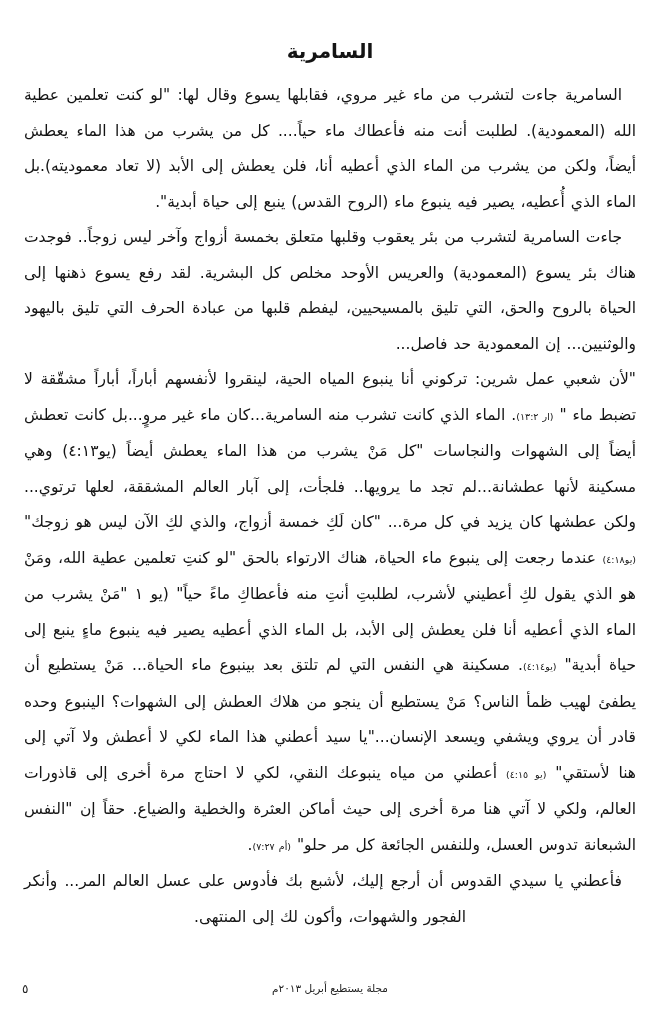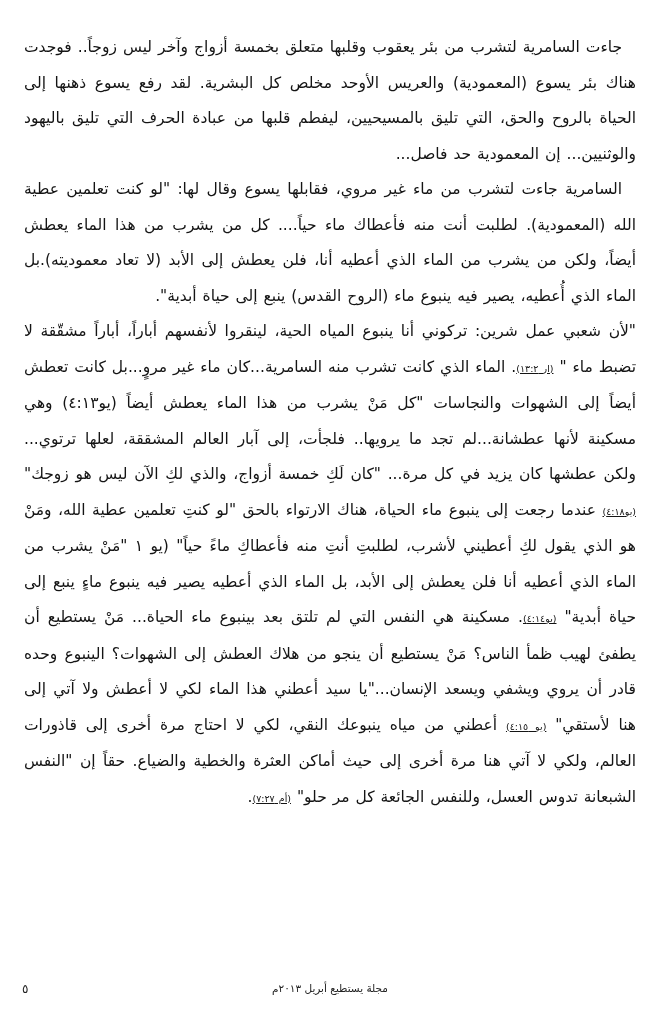--- a/index.html
+++ b/index.html
@@ -42,21 +42,20 @@
   }
   .subheading {
     font-size: 18px;
     font-weight: bold;
     margin: 0;
     line-height: 38px;
     text-align: right;
   }
   .ref {
     font-size: 9.5px;
-    text-decoration: underline;
   }
   .footer-line {
     position: absolute;
     bottom: 26px;
     left: 0;
     right: 0;
     text-align: center;
     font-size: 10.5px;
     color: #222;
   }
@@ -66,21 +65,23 @@
     left: 22px;
     font-size: 12px;
     color: #222;
   }
 </style>
 </head>
 <body>
 
 <div class="page">
   <div class="content">
+    <h1 class="title">السامرية</h1>
     <div>
+        <p class="para indent"><span>السامرية جاءت لتشرب من ماء غير مروي، فقابلها يسوع وقال لها: "لو كنت تعلمين عطية الله (المعمودية). لطلبت أنت منه فأعطاك ماء حياً.... كل من يشرب من هذا الماء يعطش أيضاً، ولكن من يشرب من الماء الذي أعطيه أنا، فلن يعطش إلى الأبد (لا تعاد معموديته).بل الماء الذي أُعطيه، يصير فيه ينبوع ماء (الروح القدس) ينبع إلى حياة أبدية".</span></p>
         <p class="para indent"><span>جاءت السامرية لتشرب من بئر يعقوب وقلبها متعلق بخمسة أزواج وآخر ليس زوجاً.. فوجدت هناك بئر يسوع (المعمودية) والعريس الأوحد مخلص كل البشرية. لقد رفع يسوع ذهنها إلى الحياة بالروح والحق، التي تليق بالمسيحيين، ليفطم قلبها من عبادة الحرف التي تليق باليهود والوثنيين... إن المعمودية حد فاصل...</span></p>
-        <p class="para indent"><span>السامرية جاءت لتشرب من ماء غير مروي، فقابلها يسوع وقال لها: "لو كنت تعلمين عطية الله (المعمودية). لطلبت أنت منه فأعطاك ماء حياً.... كل من يشرب من هذا الماء يعطش أيضاً، ولكن من يشرب من الماء الذي أعطيه أنا، فلن يعطش إلى الأبد (لا تعاد معموديته).بل الماء الذي أُعطيه، يصير فيه ينبوع ماء (الروح القدس) ينبع إلى حياة أبدية".</span></p>
         <p class="para"><span>"لأن شعبي عمل شرين: تركوني أنا ينبوع المياه الحية، لينقروا لأنفسهم أباراً، أباراً مشقّقة لا تضبط ماء " </span><span class="ref">(ار ١٣:٢)</span><span>. الماء الذي كانت تشرب منه السامرية...كان ماء غير مروٍ...بل كانت تعطش أيضاً إلى الشهوات والنجاسات "كل مَنْ يشرب من هذا الماء يعطش أيضاً (يو٤:١٣) وهي مسكينة لأنها عطشانة...لم تجد ما يرويها.. فلجأت، إلى آبار العالم المشققة، لعلها ترتوي... ولكن عطشها كان يزيد في كل مرة... "كان لَكِ خمسة أزواج، والذي لكِ الآن ليس هو زوجك" </span><span class="ref">(يو٤:١٨)</span><span> عندما رجعت إلى ينبوع ماء الحياة، هناك الارتواء بالحق "لو كنتِ تعلمين عطية الله، ومَنْ هو الذي يقول لكِ أعطيني لأشرب، لطلبتِ أنتِ منه فأعطاكِ ماءً حياً" (يو ١ "مَنْ يشرب من الماء الذي أعطيه أنا فلن يعطش إلى الأبد، بل الماء الذي أعطيه يصير فيه ينبوع ماءٍ ينبع إلى حياة أبدية" </span><span class="ref">(يو٤:١٤)</span><span>. مسكينة هي النفس التي لم تلتق بعد بينبوع ماء الحياة... مَنْ يستطيع أن يطفئ لهيب ظمأ الناس؟ مَنْ يستطيع أن ينجو من هلاك العطش إلى الشهوات؟ الينبوع وحده قادر أن يروي ويشفي ويسعد الإنسان..."يا سيد أعطني هذا الماء لكي لا أعطش ولا آتي إلى هنا لأستقي" </span><span class="ref">(يو ٤:١٥)</span><span> أعطني من مياه ينبوعك النقي، لكي لا احتاج مرة أخرى إلى قاذورات العالم، ولكي لا آتي هنا مرة أخرى إلى حيث أماكن العثرة والخطية والضياع. حقاً إن "النفس الشبعانة تدوس العسل، وللنفس الجائعة كل مر حلو" </span><span class="ref">(أم ٧:٢٧)</span><span>.</span></p>
+        <p class="para indent center-last"><span>فأعطني يا سيدي القدوس أن أرجع إليك، لأشبع بك فأدوس على عسل العالم المر... وأنكر الفجور والشهوات، وأكون لك إلى المنتهى.</span></p>
       </div>
   </div>
   <div class="footer-line">مجلة يستطيع أبريل ٢٠١٣م</div>
   <div class="page-number">٥</div>
 </div>
 
 </body></html>

